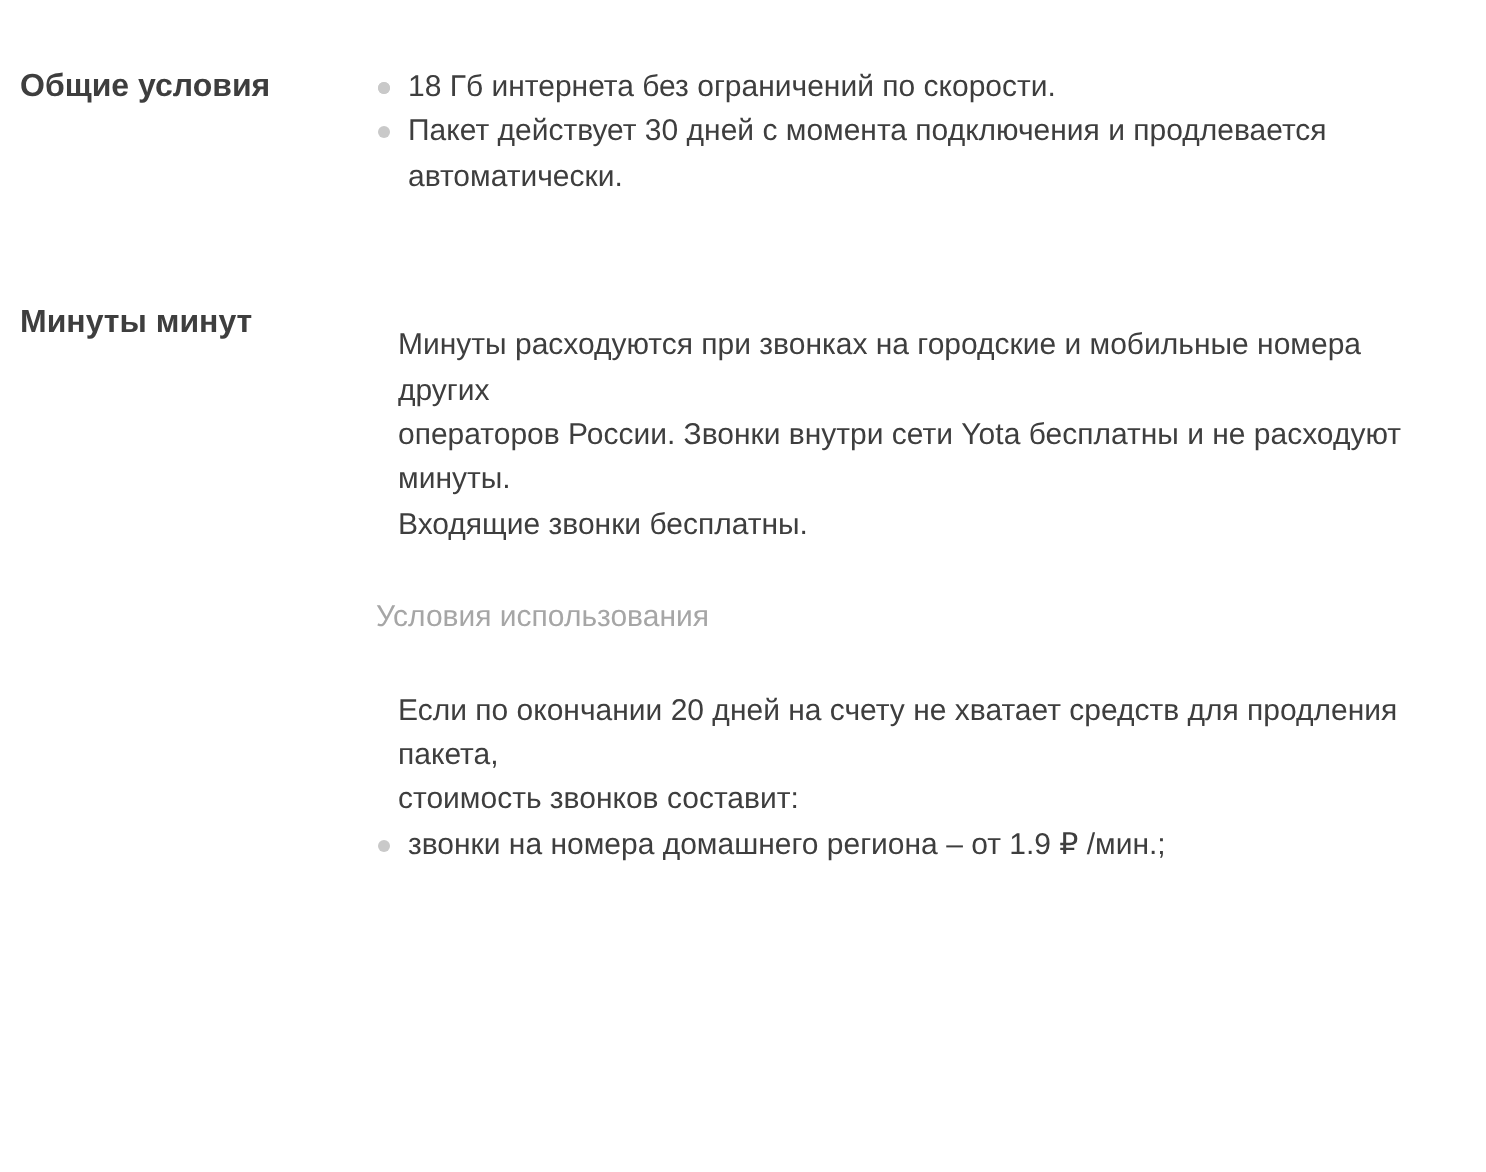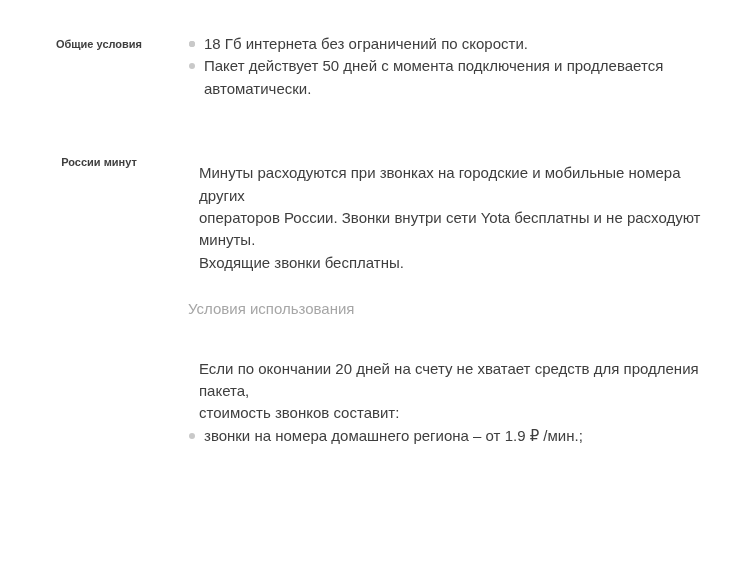--- a/index.html
+++ b/index.html
@@ -25,25 +25,24 @@
   .section {
     display: grid;
     grid-template-columns: 178px 1fr;
     align-items: start;
   }
   .section + .section {
     margin-top: 51px;
   }
   .section-heading {
     font-weight: bold;
-    font-size: 11px;
+    font-size: 16px;
     line-height: 22.4px;
     color: #3e3e3e;
     white-space: pre-line;
-    text-align: center;
   }
   .content { min-width: 0; }
   ul.bullets {
     list-style: none;
     margin: 0;
     padding: 0;
   }
   ul.bullets li {
     position: relative;
     padding-left: 16px;
@@ -58,21 +57,21 @@
     border-radius: 50%;
     background: #c9c9c9;
   }
   .li-text, .para {
     white-space: pre-line;
   }
   .para { margin: 11px; }
   .para.intro { margin-bottom: 24px; }
   .subheading {
     color: #a6a6a6;
-    margin: 0 0 37px 0;
+    margin: 0 0 24px 0;
   }
   .para.addon { margin-bottom: 18px; }
   .para.renewal { margin-bottom: 0; }
 </style>
 </head>
 <body>
 
 <div class="page">
 
   <div class="section">
@@ -81,29 +80,29 @@
       <ul class="bullets">
         <li>
           <span class="bullet-dot"></span>
         </li>
         <li>
           <span class="bullet-dot"></span>
           <span class="li-text">18 Гб интернета без ограничений по скорости.</span>
         </li>
         <li>
           <span class="bullet-dot"></span>
-          <span class="li-text">Пакет действует 50 дней с момента подключения и продлевается
+          <span class="li-text">Пакет действует 30 дней с момента подключения и продлевается
 автоматически.</span>
         </li>
       </ul>
     </div>
   </div>
 
   <div class="section">
-    <div class="section-heading">России минут</div>
+    <div class="section-heading">Минуты минут</div>
     <div class="content">
       <p class="para intro">Минуты расходуются при звонках на городские и мобильные номера других
 операторов России. Звонки внутри сети Yota бесплатны и не расходуют минуты.
 Входящие звонки бесплатны.</p>
       <p class="subheading">Условия использования</p>
       <p class="para renewal">Если по окончании 20 дней на счету не хватает средств для продления пакета,
 стоимость звонков составит:</p>
       <ul class="bullets">
         <li>
           <span class="bullet-dot"></span>

